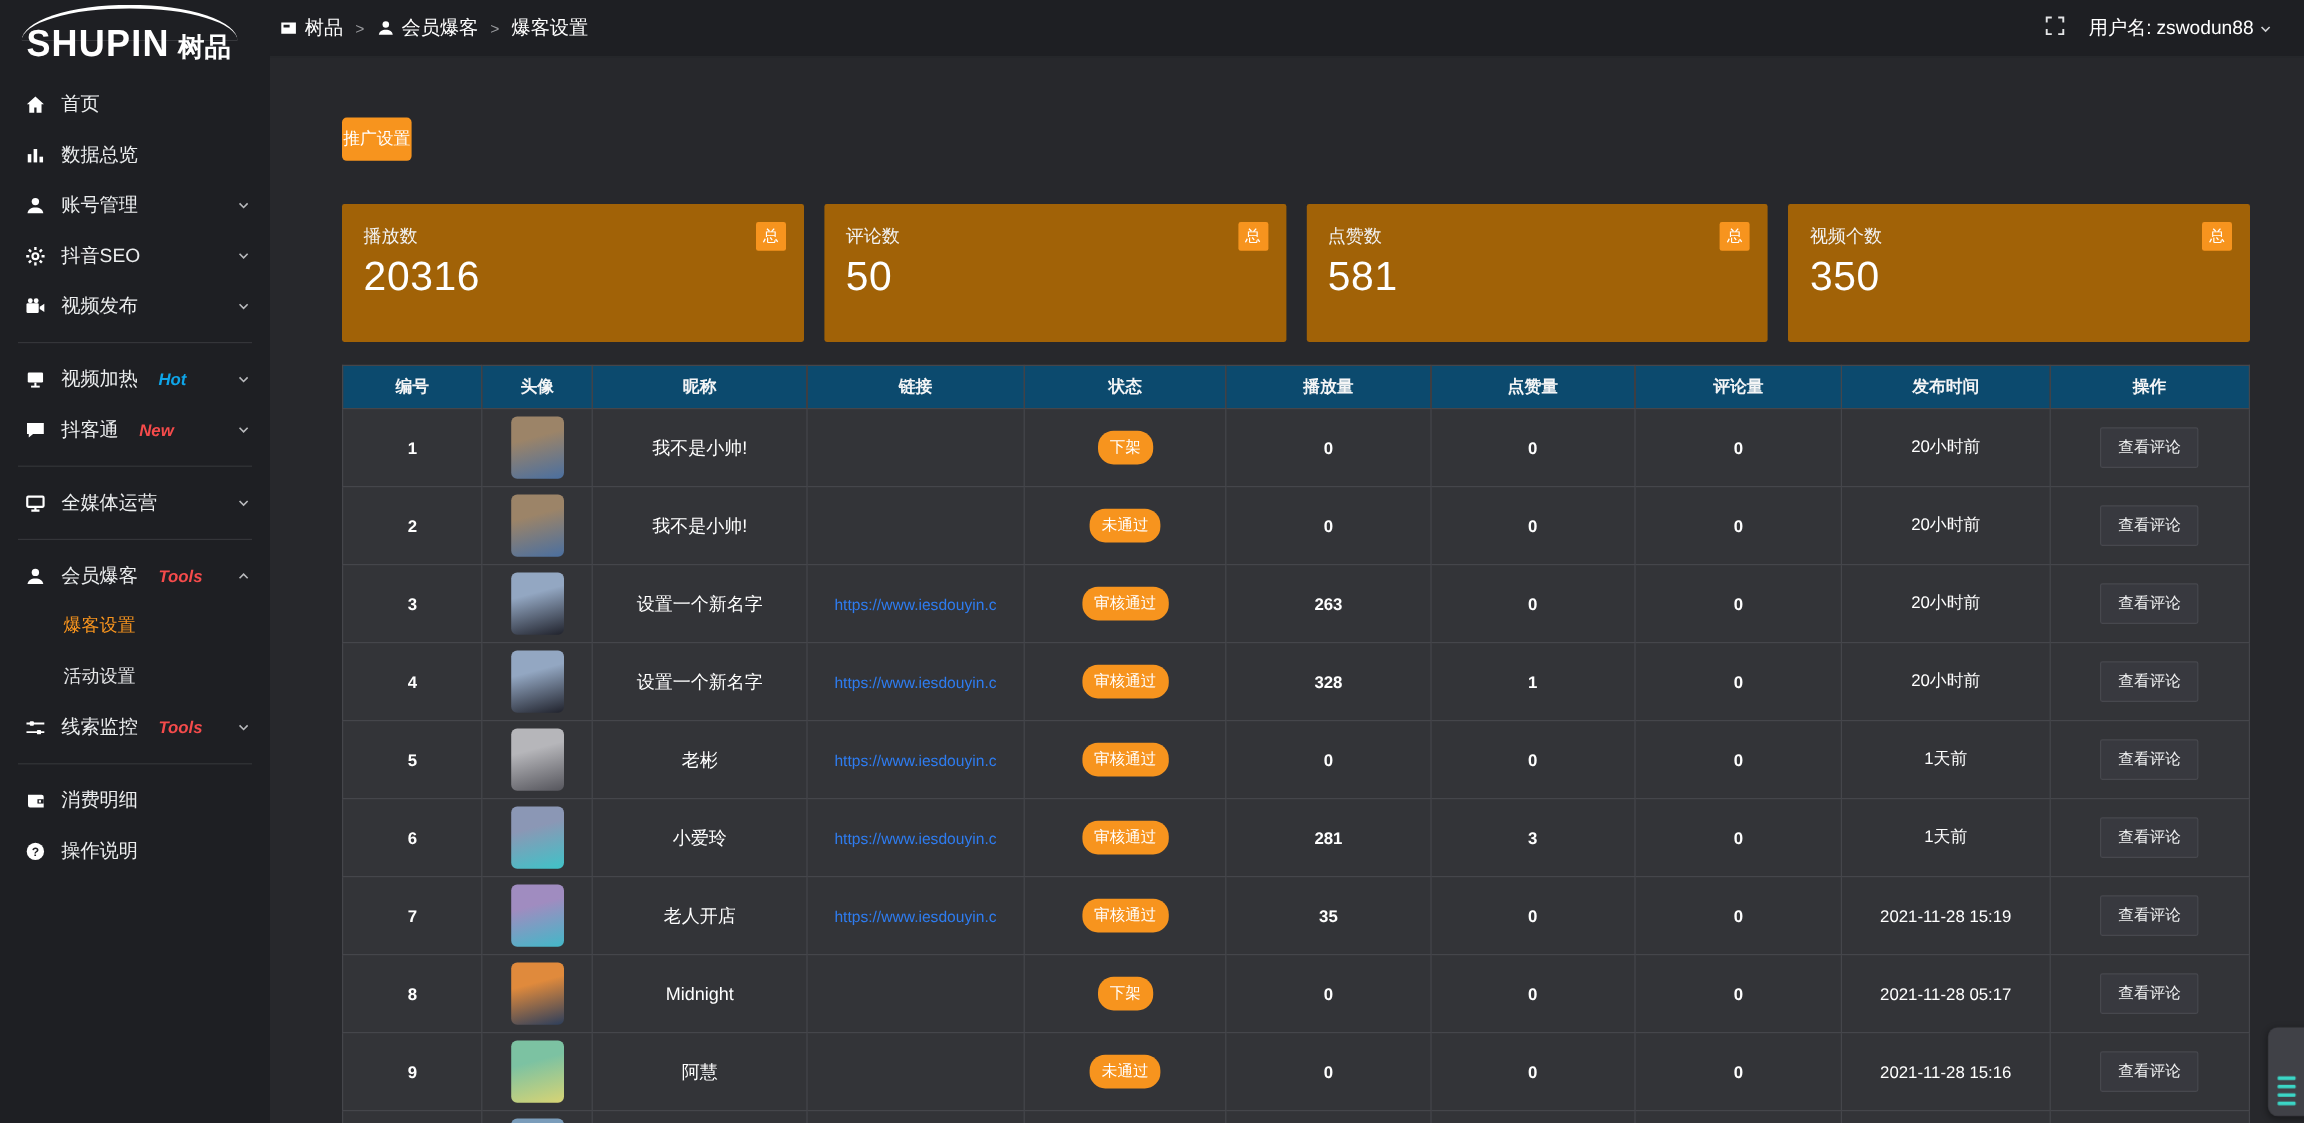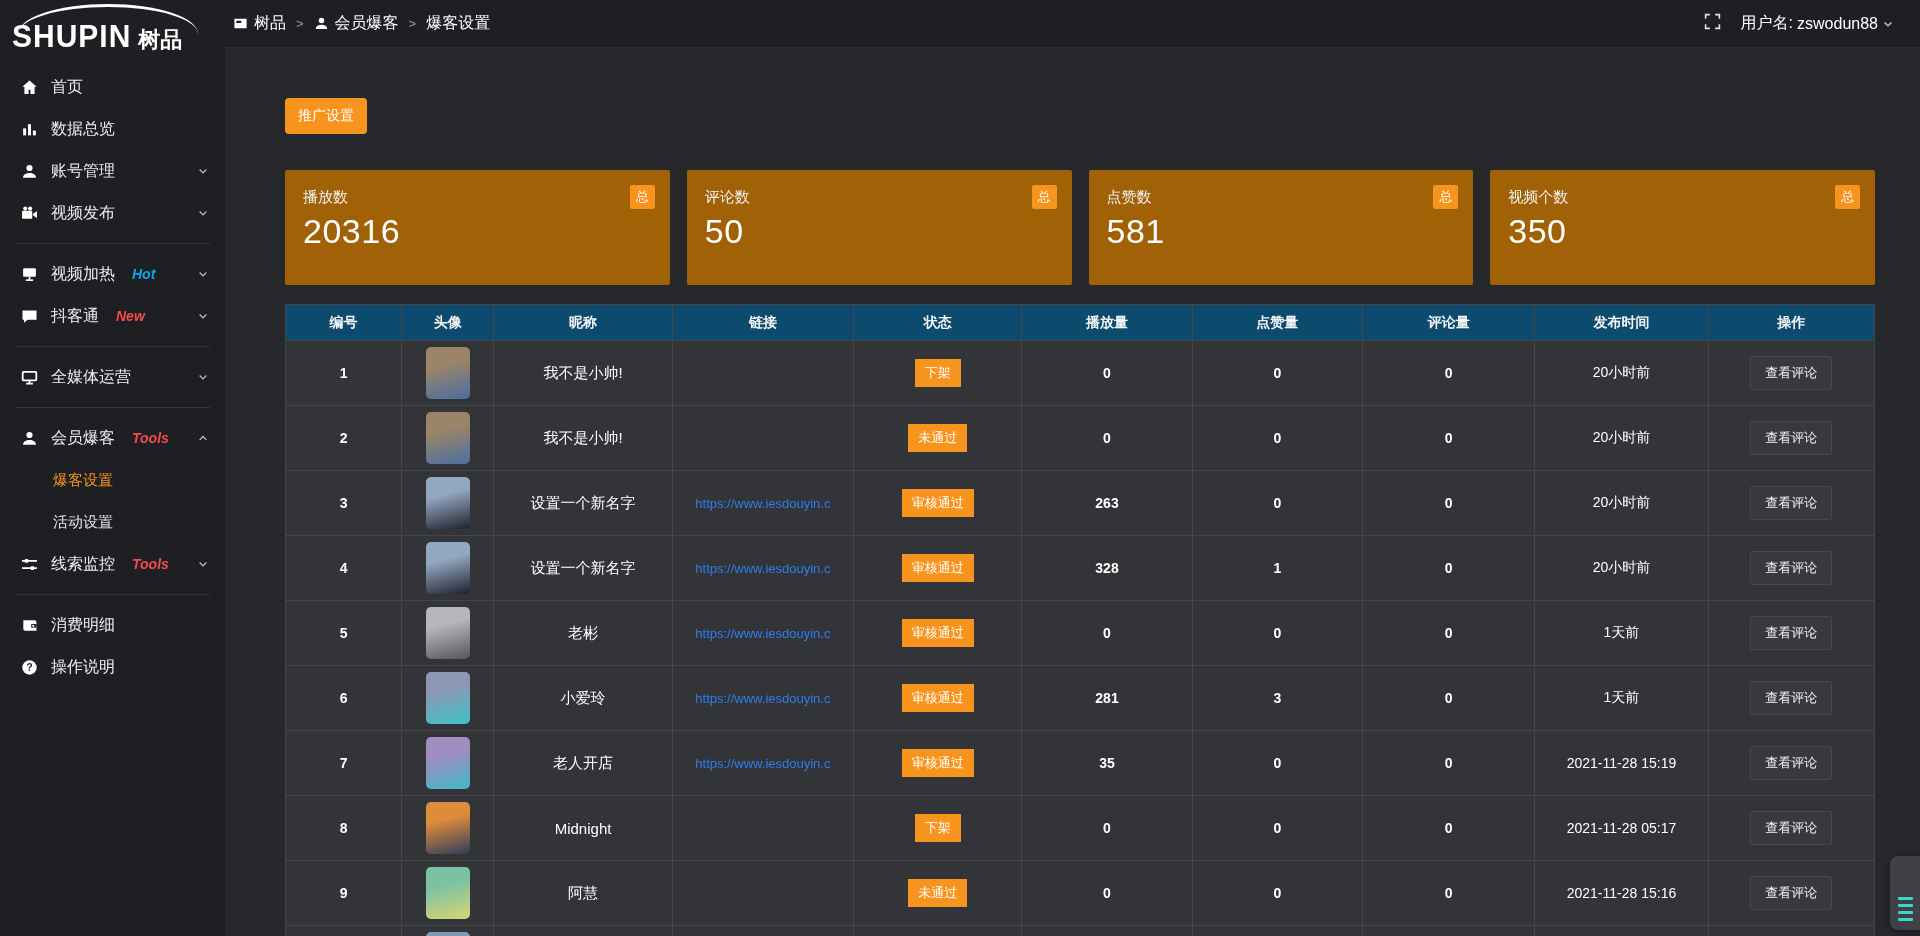--- a/index.html
+++ b/index.html
@@ -1,21 +1,21 @@
 <!DOCTYPE html>
 <html style="--accent: #f7941e; --link: #2e7cf0;"><head>
 <meta charset="utf-8">
 <style>
   * { margin:0; padding:0; box-sizing:border-box; }
   html,body { width:1920px; height:936px; overflow:hidden; background:#27282c;
               font-family:"Liberation Sans","DejaVu Sans",sans-serif; color:#fff; }
 
   
   .sidebar { position:fixed; left:0; top:0; width:225px; height:936px; background:#1e1f23; z-index:20; }
-  .logo { padding:10px 14px 6px 12px; height:58px; display:flex; align-items:flex-end; gap:7px; cursor:pointer; position:relative; }
+  .logo { padding:10px 14px 6px 22px; height:58px; display:flex; align-items:flex-end; gap:7px; cursor:pointer; position:relative; }
   .logo-arc { position:absolute; left:18px; top:4px; width:180px; height:30px;
               border-top:3px solid #fff; border-radius:50% 50% 0 0 / 100% 100% 0 0; }
   .logo-main { font-size:30px; font-weight:bold; letter-spacing:1px; line-height:1; transform:scaleY(1.05); }
   .logo-sub  { font-size:22px; font-weight:bold; line-height:1.15; }
   nav { margin-top:8px; }
   .side-item { height:42px; display:flex; align-items:center; padding:0 16px 0 20px; gap:13px;
                font-size:16px; color:#eceeef; cursor:pointer; }
   .s-icon { width:18px; height:18px; display:inline-flex; align-items:center; justify-content:center; color:#fff; flex:none; }
   .s-icon svg { width:17px; height:17px; }
   .s-badge { font-size:14px; font-weight:bold; font-style:italic; margin-left:4px; }
@@ -34,39 +34,39 @@
   .crumb .c-icon { display:inline-flex; } .crumb .c-icon svg { width:15px; height:15px; }
   .crumb-sep { color:#9a9b9e; font-size:13px; }
   .top-right { display:flex; align-items:flex-start; gap:20px; }
   .fs-icon { display:inline-flex; cursor:pointer; color:#e3e4e6; } .fs-icon svg { width:17px; height:17px; }
   .user-drop { display:flex; align-items:center; gap:4px; font-size:16px; cursor:pointer; }
   .user-drop svg { width:12px; height:12px; color:#cfd0d3; }
 
   
   .content { position:absolute; left:225px; top:48px; right:0; bottom:0; padding:50px 45px 0 60px; }
   .promo-btn { display:inline-block; background:var(--accent); color:#fff; border:none; border-radius:4px;
-               font-size:14px; padding:9px 13px; cursor:pointer; font-family:Liberation Sans, sans-serif; }
+               font-size:14px; padding:9px 1px; cursor:pointer; font-family:Liberation Sans, sans-serif; }
   .stats { display:flex; gap:17px; margin-top:36px; }
   .stat-card { flex:1; height:115px; background:#a16207; border-radius:2px; position:relative; padding:18px 18px; }
   .stat-label { font-size:15px; color:#f2f3f4; }
   .stat-value { font-size:34px; font-weight:500; margin-top:5px; letter-spacing:.5px; }
   .stat-badge { position:absolute; top:15px; right:15px; background:var(--accent); color:#fff;
                 font-size:13px; padding:3px 6px; border-radius:2px; }
 
   
   table { border-collapse:collapse; width:100%; margin-top:19px; background:#333438; table-layout:fixed; }
   th, td { border:1px solid #45464b; text-align:center; vertical-align:middle; overflow:hidden; }
   th { background:#0c4a6e; height:36px; font-size:14px; font-weight:bold; color:#f4f5f6; }
   td { height:65px; font-size:14px; }
   td.num { font-weight:bold; font-size:14px; }
   .avatar { width:44px; height:52px; border-radius:5px; margin:0 auto; }
   .nick { font-size:15px; font-weight:500; }
   a.link { color:var(--link); font-size:13px; text-decoration:none; display:block; white-space:nowrap; overflow:hidden; padding:0 4px; }
   .status-badge { display:inline-block; background:var(--accent); color:#fff; font-size:13px;
-                  padding:5px 10px; border-radius:0; white-space:nowrap; }
+                  padding:5px 10px; border-radius:13px; white-space:nowrap; }
   .action-btn { background:#38393f; border:1px solid #47484e; color:#f0f1f2; font-size:13px;
                 padding:7px 14px; border-radius:2px; cursor:pointer; font-family:inherit; }
 
   
   .float-widget { position:fixed; right:-6px; bottom:6px; width:36px; height:74px; background:#404147;
                   border-radius:8px 0 0 8px; box-shadow:0 2px 6px rgba(0,0,0,.4); cursor:pointer;
                   display:flex; flex-direction:column; justify-content:flex-end; padding:0 0 9px 8px; gap:4px; }
   .float-widget i { display:block; width:15px; height:3px; border-radius:1px; }
 </style>
 </head>
@@ -102,20 +102,38 @@
       <div class="side-item">
         <span class="s-icon">
           <svg viewBox="0 0 16 16">
             <g fill="currentColor">
               <circle cx="8" cy="4.7" r="2.9"></circle>
               <path d="M1.8 13.9c.3-3 2.9-4.5 6.2-4.5s5.9 1.5 6.2 4.5z"></path>
             </g>
           </svg>
         </span>
         <span>账号管理</span>
+        <span class="s-chev">
+          <svg viewBox="0 0 16 16">
+            <path fill="none" stroke="currentColor" stroke-width="1.8" d="M3.5 6 8 10.5 12.5 6"></path>
+          </svg>
+        </span>
+      </div>
+      <div class="side-item">
+        <span class="s-icon">
+          <svg viewBox="0 0 16 16">
+            <g fill="none" stroke="currentColor">
+              <circle cx="8" cy="8" r="2.3" stroke-width="1.7"></circle>
+              <g stroke-width="1.9">
+                <path d="M8 .8v2.4M8 12.8v2.4M.8 8h2.4M12.8 8h2.4M2.9 2.9l1.7 1.7M11.4 11.4l1.7 1.7M13.1 2.9l-1.7 1.7M4.6 11.4l-1.7 1.7"></path>
+              </g>
+            </g>
+          </svg>
+        </span>
+        <span>抖音SEO</span>
         <span class="s-chev">
           <svg viewBox="0 0 16 16">
             <path fill="none" stroke="currentColor" stroke-width="1.8" d="M3.5 6 8 10.5 12.5 6"></path>
           </svg>
         </span>
       </div>
       <div class="side-item">
         <span class="s-icon">
           <svg viewBox="0 0 16 16">
             <g fill="currentColor">

